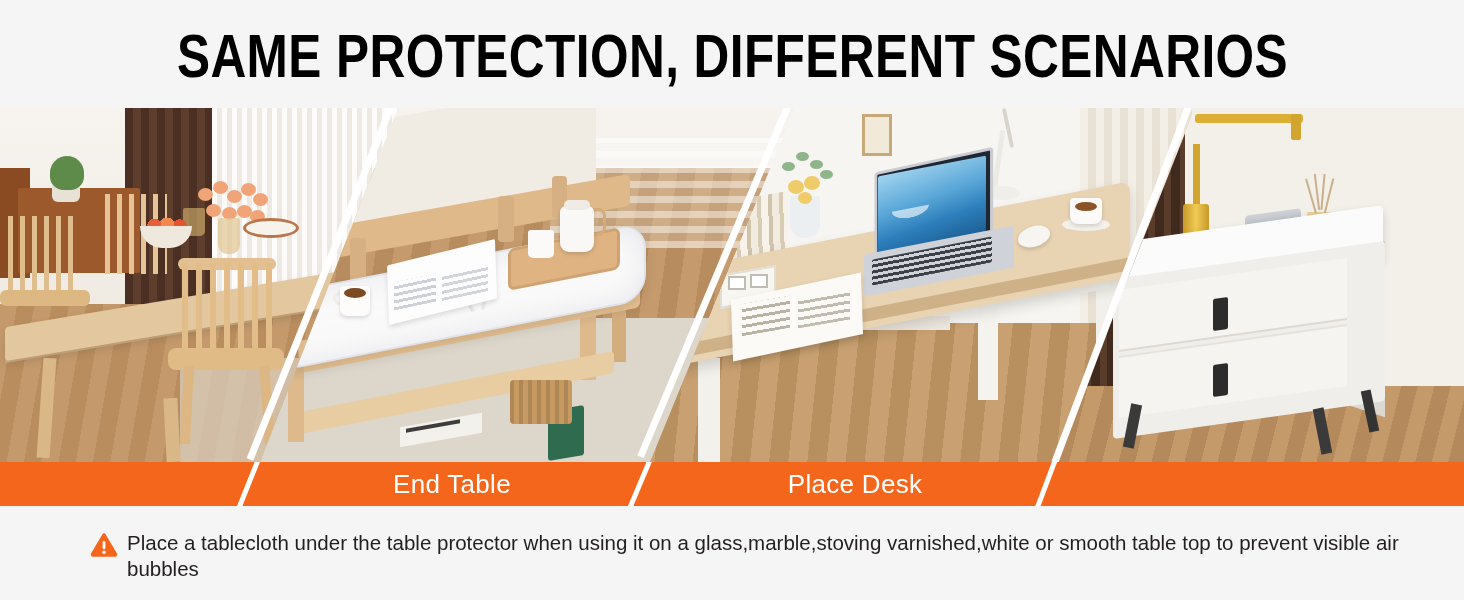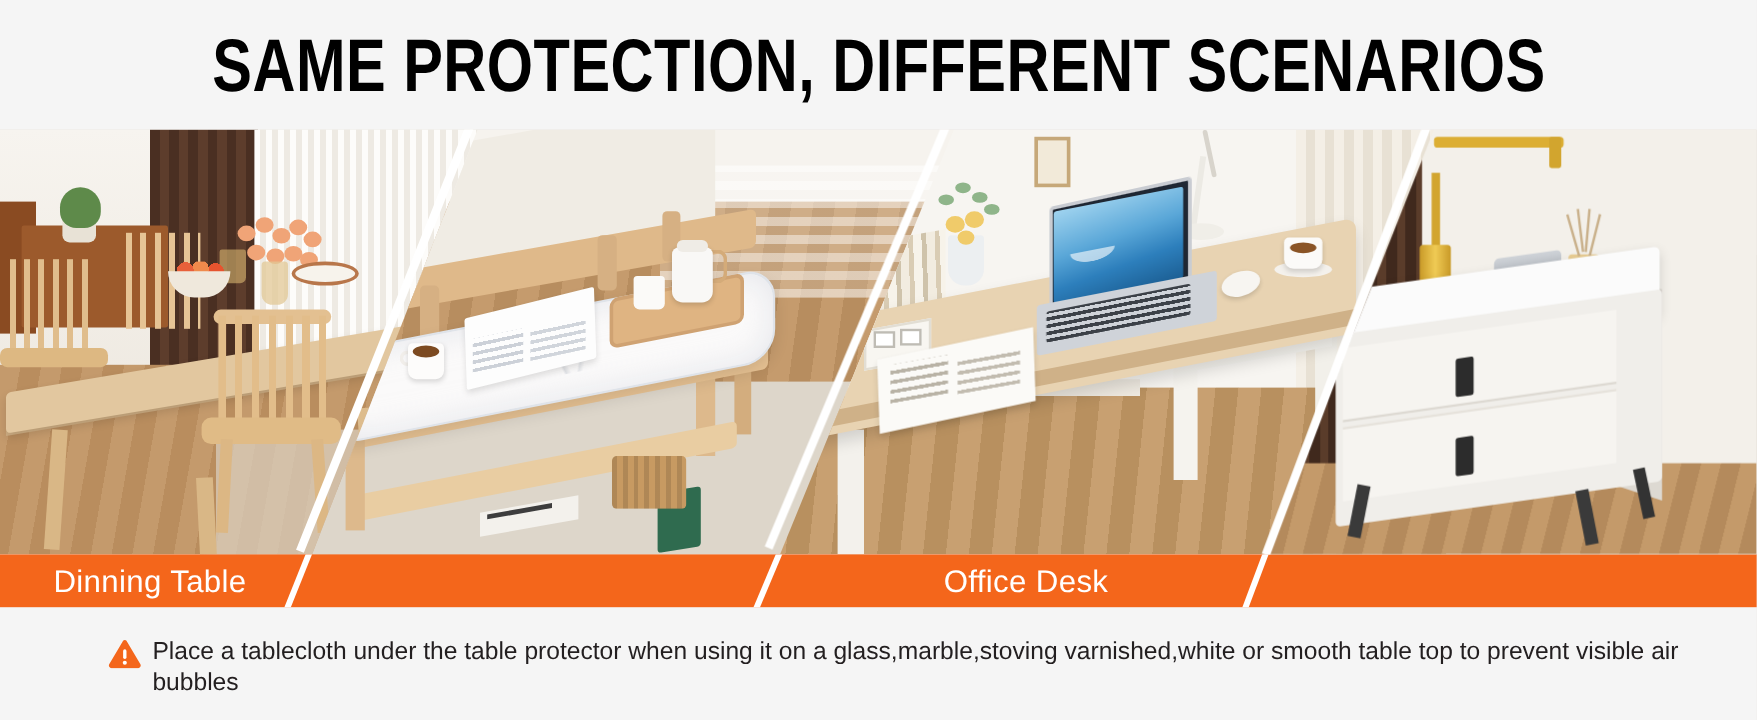--- a/index.html
+++ b/index.html
@@ -444,22 +444,22 @@
       <div class="o lg3"></div>
     </div>
   </div>
 
   <div class="divider d1"></div>
   <div class="divider d2"></div>
   <div class="divider d3"></div>
 </div>
 
 <div class="labelbar">
-  <div class="lb-item lbi1">Dinning Table</div>
-  <div class="lb-item lbi3">Office Desk</div>
+  <div class="lb-item lbi2">End Table</div>
+  <div class="lb-item lbi3">Place Desk</div>
   <div class="lb-divider lbd1"></div>
   <div class="lb-divider lbd2"></div>
   <div class="lb-divider lbd3"></div>
 </div>
 
 <div class="note">
   <span class="warn-icon">
     <svg width="28" height="25" viewBox="0 0 28 25">
       <path d="M12.6 2.0 L1.0 21.6 a2.2 2.2 0 0 0 1.9 3.2 h22.2 a2.2 2.2 0 0 0 1.9 -3.2 L15.4 2.0 a1.7 1.7 0 0 0 -2.8 0 z" fill="#F4661B"></path>
       <rect x="12.6" y="9.0" width="2.8" height="8.2" rx="1.4" fill="#ffffff"></rect>

